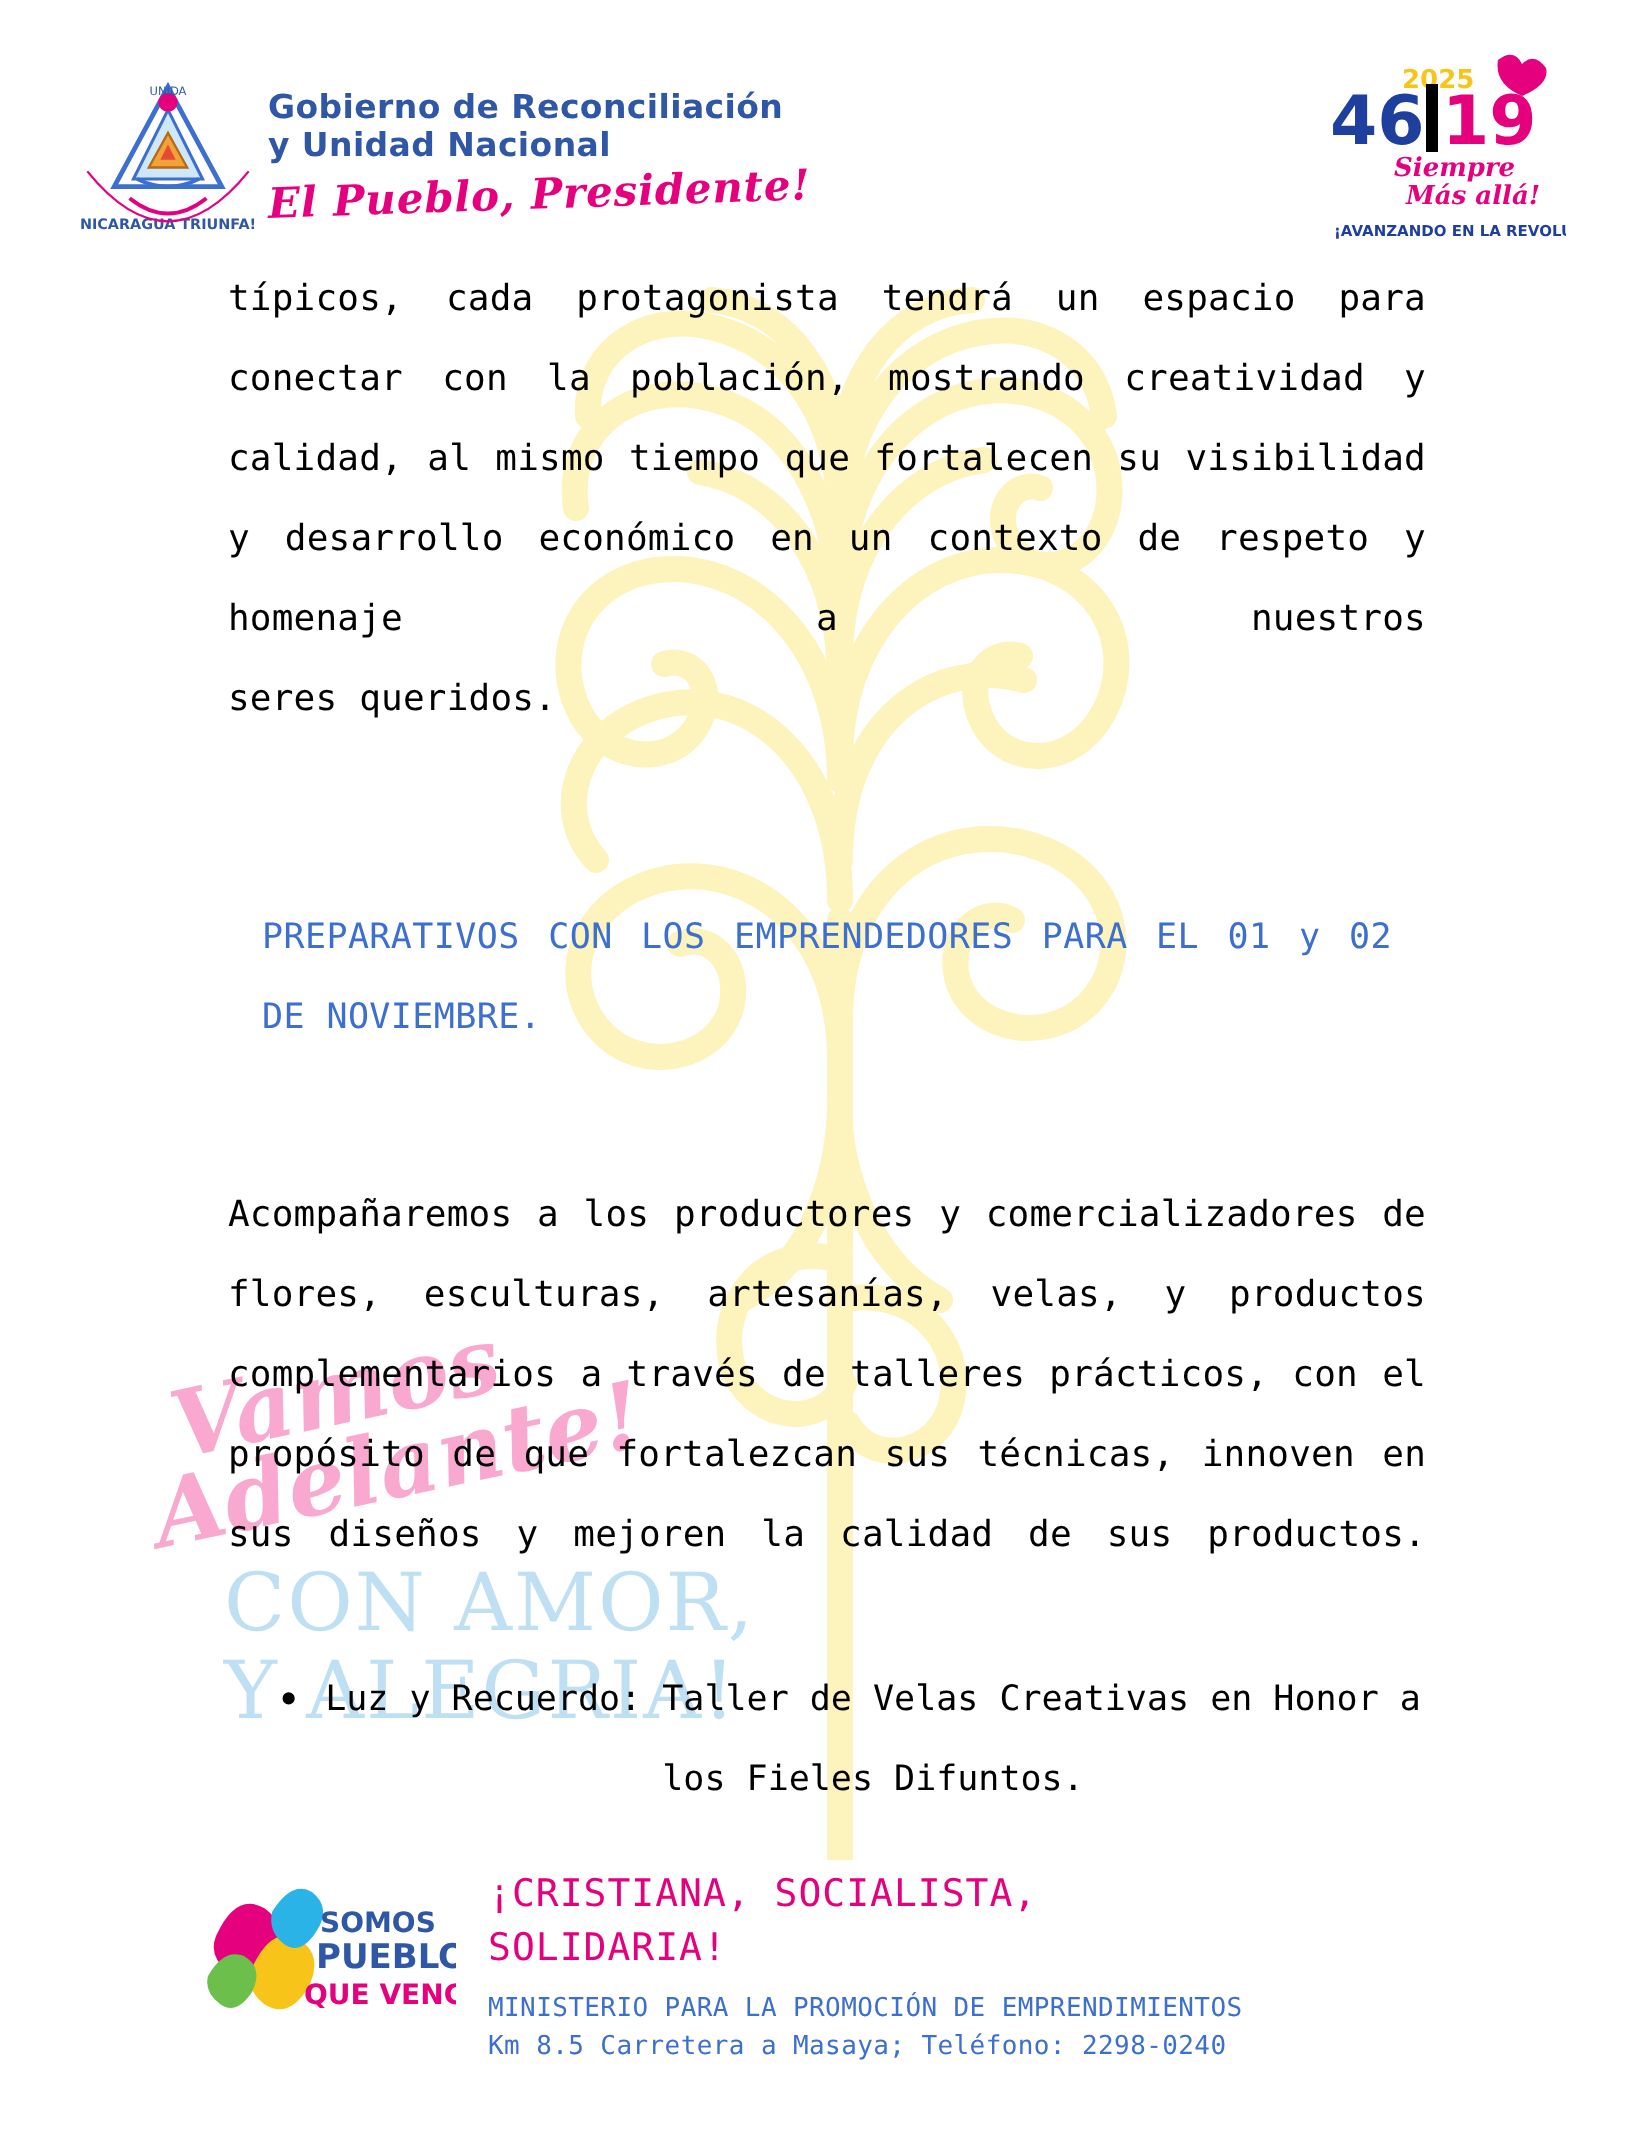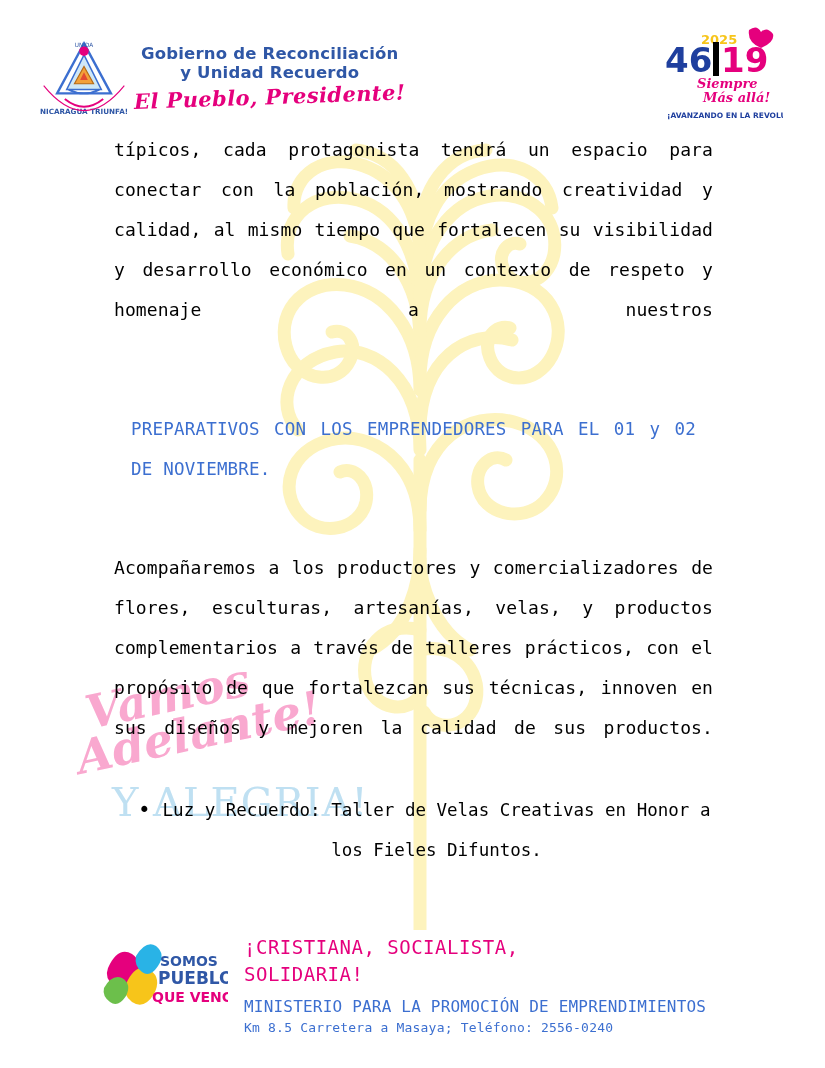--- a/index.html
+++ b/index.html
@@ -50,21 +50,20 @@
     left: 134px;
     top: 44px;
     font-family: "DejaVu Sans", sans-serif;
   }
   .gov-line {
     color: #2f57a6;
     font-size: 16.5px;
     font-weight: bold;
     letter-spacing: 0.2px;
     line-height: 19px;
-    text-align: center;
   }
   .slogan {
     margin-top: 7px;
     color: #e5007d;
     font-size: 21px;
     font-family: "DejaVu Serif", serif;
     font-style: italic;
     font-weight: bold;
     letter-spacing: 0.4px;
     transform: rotate(-2deg);
@@ -186,21 +185,21 @@
   }
   .foot-pink {
     color: #e5007d;
     font-size: 19px;
     line-height: 27px;
     letter-spacing: 0.5px;
     font-family: "DejaVu Sans Mono", monospace;
   }
   .foot-blue1 {
     color: #3c6fd0;
-    font-size: 16px;
+    font-size: 13px;
     letter-spacing: 0.2px;
     margin-top: 9px;
     font-family: "DejaVu Sans Mono", monospace;
   }
   .foot-blue2 {
     color: #3c6fd0;
     font-size: 13px;
     letter-spacing: 0.2px;
     margin-top: 4px;
     font-family: "DejaVu Sans Mono", monospace;
@@ -243,21 +242,21 @@
       <path d="M34 62 q16 8 32 0" stroke="#3c6fd0" stroke-width="2" fill="none"></path>
       <circle cx="50" cy="22" r="5" fill="#e5007d"></circle>
       <path d="M30 72 q20 16 40 0" stroke="#e5007d" stroke-width="2" fill="none"></path>
       <text x="50" y="18" font-family="DejaVu Sans, sans-serif" font-size="6" fill="#2f57a6" text-anchor="middle">UNIDA</text>
       <text x="50" y="88" font-family="DejaVu Sans, sans-serif" font-size="7.5" font-weight="bold" fill="#2f57a6" text-anchor="middle">NICARAGUA TRIUNFA!</text>
       <path d="M8 58 q42 52 84 0" stroke="#e5007d" stroke-width="1.2" fill="none"></path>
     </svg>
 
     <div class="gov-text">
       <div class="gov-line">Gobierno de Reconciliación</div>
-      <div class="gov-line">y Unidad Recuerdo</div>
+      <div class="gov-line">y Unidad Nacional</div>
       <div class="slogan">El Pueblo, Presidente!</div>
     </div>
 
     <svg class="anniv-logo" viewBox="0 0 120 100">
       <text x="38" y="20" font-family="DejaVu Sans, sans-serif" font-size="13" font-weight="bold" fill="#f7c51a">2025</text>
       <path d="M86 6 q8 -6 12 2 q6 -6 12 2 q2 8 -12 14 q-14 -6 -12 -18z" fill="#e5007d"></path>
       <text x="2" y="48" font-family="DejaVu Sans, sans-serif" font-size="34" font-weight="bold" fill="#1f3f9e">46</text>
       <text x="58" y="48" font-family="DejaVu Sans, sans-serif" font-size="34" font-weight="bold" fill="#e5007d">19</text>
       <rect x="50" y="18" width="6" height="34" fill="#000000"></rect>
       <text x="34" y="64" font-family="DejaVu Serif, serif" font-style="italic" font-size="13" font-weight="bold" fill="#e5007d">Siempre</text>
@@ -265,25 +264,27 @@
       <text x="4" y="94" font-family="DejaVu Sans, sans-serif" font-size="7.5" font-weight="bold" fill="#1f3f9e">¡AVANZANDO EN LA REVOLUCIÓN!</text>
     </svg>
   </div>
 
   <div class="graffiti">
     <span>Vamos</span>
     <span class="l2">Adelante!</span>
   </div>
 
   <div class="bigblue">
+    <div>CON AMOR,</div>
     <div>Y ALEGRIA!</div>
   </div>
 
   <div class="content">
     <p class="body">típicos, cada protagonista tendrá un espacio para conectar con la población, mostrando creatividad y calidad, al mismo tiempo que fortalecen su visibilidad y desarrollo económico en un contexto de respeto y homenaje a nuestros</p>
+    <p class="body lastline">seres queridos.</p>
 
     <div class="spacer-lg"></div>
 
     <p class="blue-head">PREPARATIVOS CON LOS EMPRENDEDORES PARA EL 01 y 02 DE NOVIEMBRE.</p>
 
     <div class="spacer-md"></div>
 
     <p class="body">Acompañaremos a los productores y comercializadores de flores, esculturas, artesanías, velas, y productos complementarios a través de talleres prácticos, con el propósito de que fortalezcan sus técnicas, innoven en sus diseños y mejoren la calidad de sus productos.</p>
 
     <div class="spacer-md"></div>
@@ -301,17 +302,17 @@
       <path d="M36 18 q10 -16 20 -10 q10 8 2 20 q-8 12 -16 6 q-8 -6 -6 -16z" fill="#29b3e6"></path>
       <text x="60" y="28" font-family="DejaVu Sans, sans-serif" font-size="14" font-weight="bold" fill="#2f57a6">SOMOS</text>
       <text x="58" y="46" font-family="DejaVu Sans, sans-serif" font-size="17" font-weight="bold" fill="#2f57a6">PUEBLO</text>
       <text x="52" y="64" font-family="DejaVu Sans, sans-serif" font-size="14" font-weight="bold" fill="#e5007d">QUE VENCE!</text>
     </svg>
 
     <div class="footer-text">
       <div class="foot-pink">¡CRISTIANA, SOCIALISTA,</div>
       <div class="foot-pink">SOLIDARIA!</div>
       <div class="foot-blue1">MINISTERIO PARA LA PROMOCIÓN DE EMPRENDIMIENTOS</div>
-      <div class="foot-blue2">Km 8.5 Carretera a Masaya; Teléfono: 2556-0240</div>
+      <div class="foot-blue2">Km 8.5 Carretera a Masaya; Teléfono: 2298-0240</div>
     </div>
   </div>
 
 </div>
 
 </body></html>

